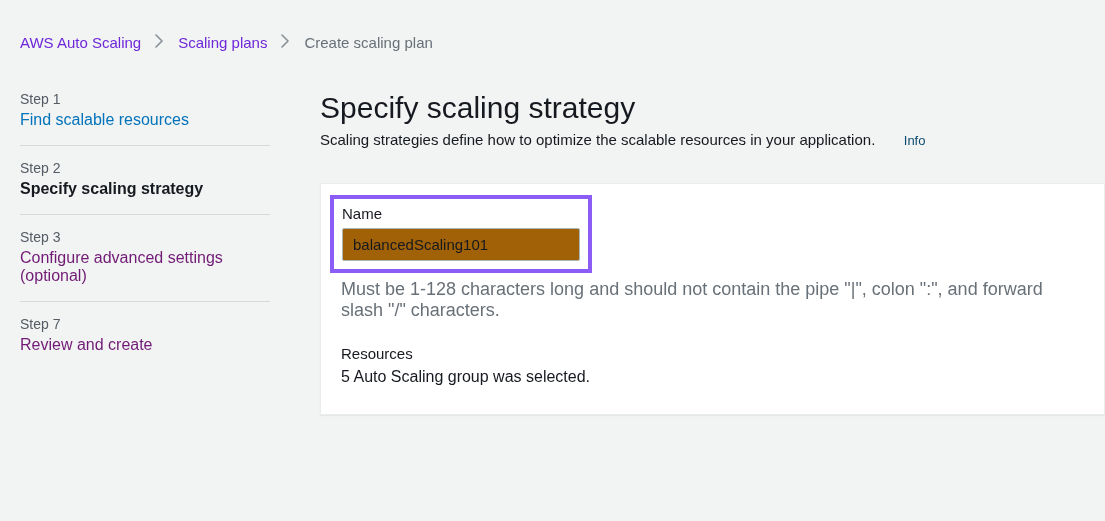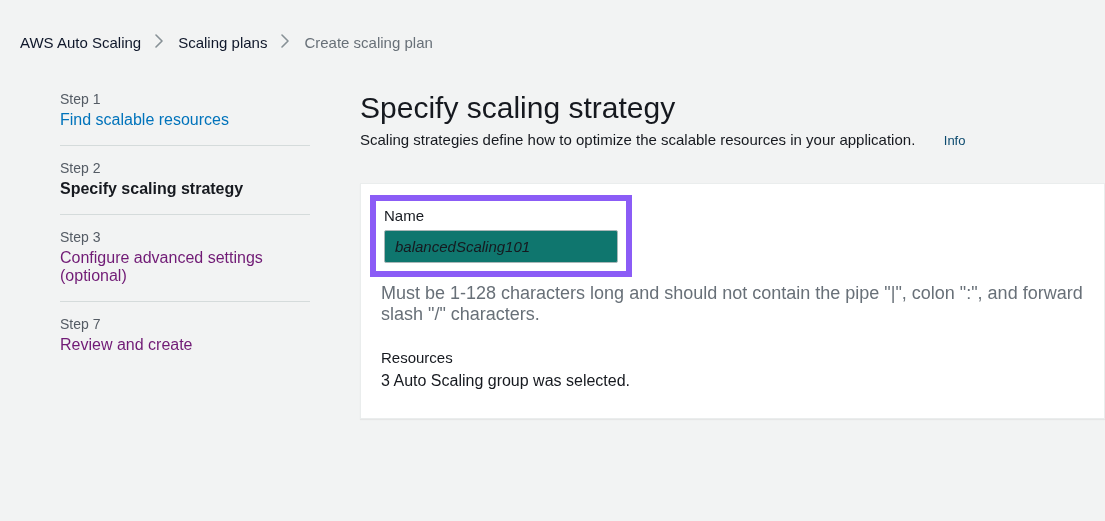--- a/index.html
+++ b/index.html
@@ -13,40 +13,39 @@
   }
 
   .breadcrumb {
     display: flex;
     align-items: center;
     gap: 14px;
     padding: 34px 0 0 20px;
     font-size: 15px;
   }
   .breadcrumb-link {
-    color: #0f172a;
+    color: #6d28d9;
     cursor: pointer;
   }
   .breadcrumb-current {
     color: #687078;
   }
   .chevron {
     color: #879196;
   }
 
   .layout {
     display: flex;
     padding: 40px 0 0 20px;
     gap: 50px;
   }
 
   .sidebar {
     width: 250px;
     flex-shrink: 0;
-    margin-left: 40px;
   }
   .step {
     border-top: 1px solid #d5dbdb;
     padding: 14px 0 16px 0;
   }
   .step:first-child {
     border-top: none;
     padding-top: 0;
   }
   .step-num {
@@ -114,41 +113,40 @@
     margin-bottom: 6px;
   }
   .text-input {
     width: 100%;
     padding: 7px 10px;
     font-size: 15px;
     border: 1px solid #aab7b8;
     border-radius: 2px;
     color: #16191f;
     outline: none;
-    background: #0f766e;
-    font-style: italic;
+    background: #a16207;
   }
   .hint {
     font-size: 18px;
     color: #687078;
     margin-top: 6px;
   }
   .res-label {
     font-size: 15px;
     color: #16191f;
     margin-bottom: 6px;
   }
   .res-value {
     font-size: 16px;
     color: #16191f;
   }
 
   .highlight-box {
     position: relative;
-    border: 6px solid #8b5cf6;
+    border: 4px solid #8b5cf6;
     padding: 6px 8px 8px 8px;
     margin-left: -11px;
     margin-top: -9px;
     width: 262px;
   }
 </style>
 </head>
 <body>
 
 <div class="breadcrumb">
@@ -198,18 +196,18 @@
       <div class="panel-body">
         <div class="field-row">
           <div class="highlight-box">
             <div class="field-label">Name</div>
             <input class="text-input" type="text" value="balancedScaling101" style="">
           </div>
           <div class="hint">Must be 1-128 characters long and should not contain the pipe "|", colon ":", and forward slash "/" characters.</div>
         </div>
         <div>
           <div class="res-label">Resources</div>
-          <div class="res-value">3 Auto Scaling group was selected.</div>
+          <div class="res-value">5 Auto Scaling group was selected.</div>
         </div>
       </div>
     </div>
   </div>
 </div>
 
 </body></html>

